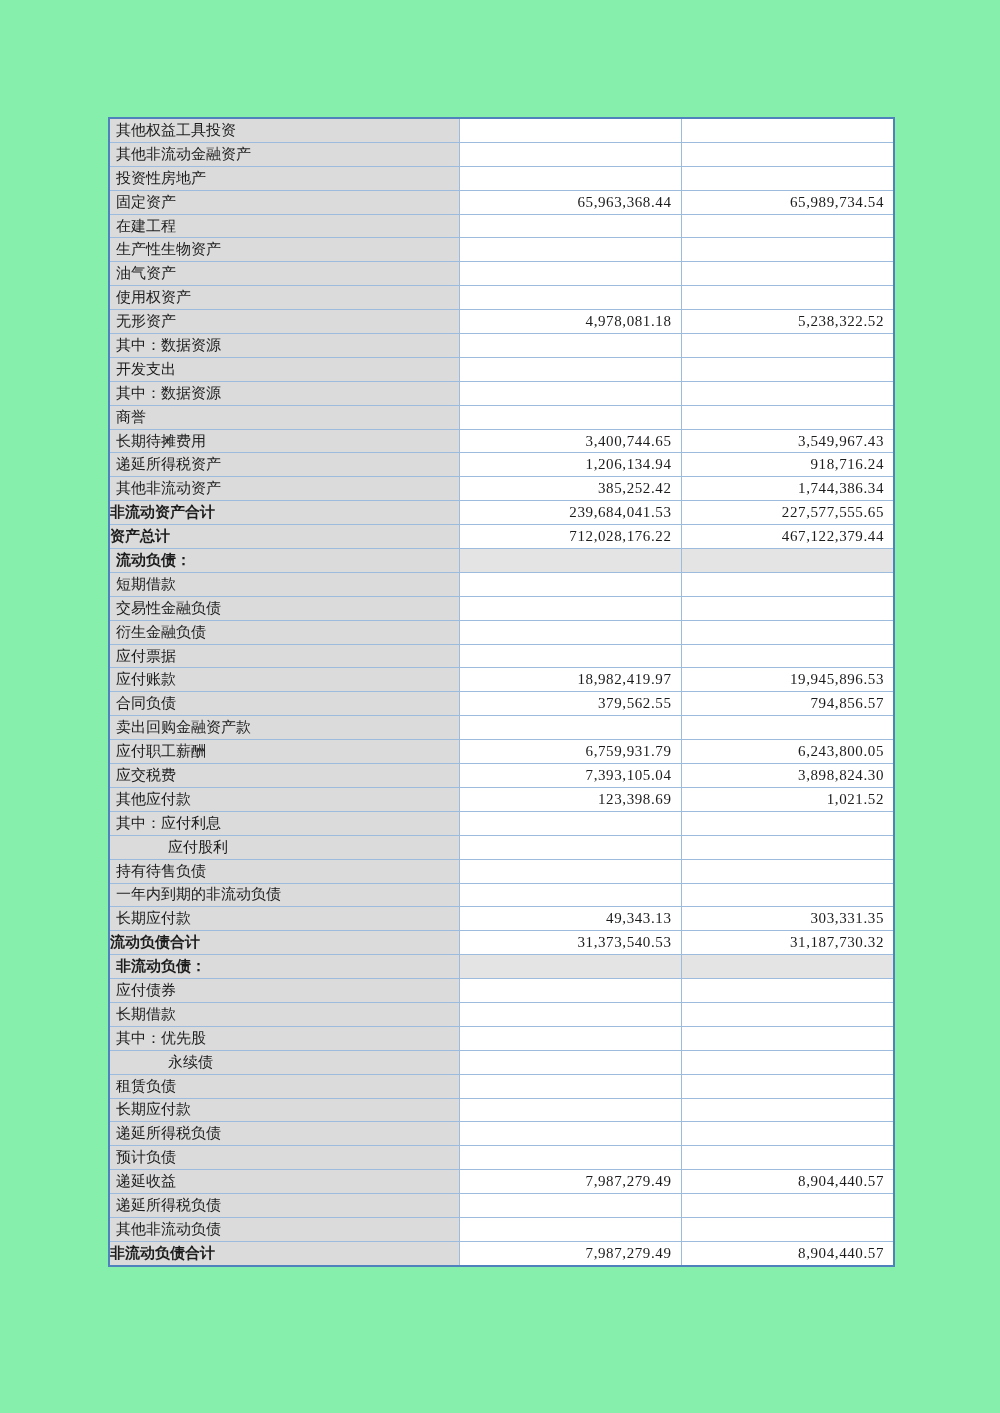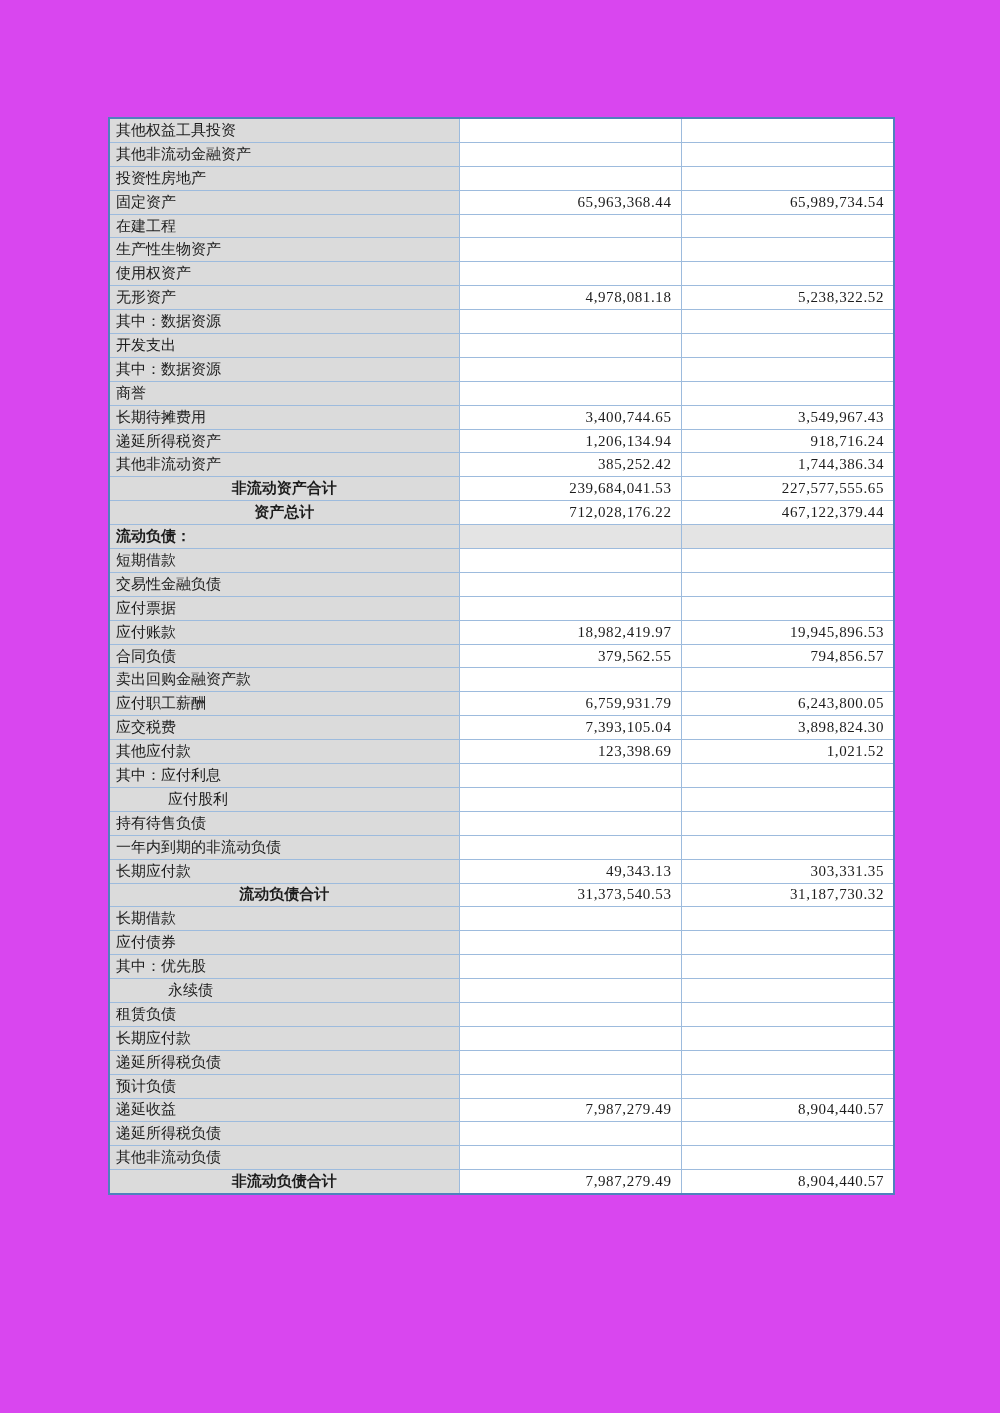--- a/index.html
+++ b/index.html
@@ -10,21 +10,21 @@
     width: 1000px;
     height: 1413px;
     background: #ffffff;
     position: relative;
     font-family: "Liberation Serif", "DejaVu Serif", serif;
     color: #1c1c1c;
   }
   .page {
     position: absolute;
     inset: 0;
-    background: #d946ef;
+    background: #86efac;
   }
   table.sheet {
     position: absolute;
     left: 108px;
     top: 117px;
     width: 785px;
     border-collapse: collapse;
     table-layout: fixed;
     font-size: 15px;
     border: 2px solid #4f81bd;
@@ -48,21 +48,21 @@
   td.num {
     background: #ffffff;
     text-align: right;
     padding-right: 9px;
     letter-spacing: 0.6px;
   }
   tr.section td.label { font-weight: bold; }
   tr.section td.num { background: #e4e4e4; }
   tr.total td.label {
     font-weight: bold;
-    text-align: center;
+    text-align: left;
     padding-left: 0;
   }
   tr.item-indent td.label { padding-left: 58px; }
 </style>
 </head>
 <body>
 
 <div class="page">
   <table class="sheet">
     <colgroup>
@@ -95,20 +95,25 @@
           <td class="cell label">在建工程</td>
           <td class="cell num"></td>
           <td class="cell num"></td>
         </tr>
         <tr class="row item">
           <td class="cell label">生产性生物资产</td>
           <td class="cell num"></td>
           <td class="cell num"></td>
         </tr>
         <tr class="row item">
+          <td class="cell label">油气资产</td>
+          <td class="cell num"></td>
+          <td class="cell num"></td>
+        </tr>
+        <tr class="row item">
           <td class="cell label">使用权资产</td>
           <td class="cell num"></td>
           <td class="cell num"></td>
         </tr>
         <tr class="row item">
           <td class="cell label">无形资产</td>
           <td class="cell num">4,978,081.18</td>
           <td class="cell num">5,238,322.52</td>
         </tr>
         <tr class="row item">
@@ -165,20 +170,25 @@
           <td class="cell label">短期借款</td>
           <td class="cell num"></td>
           <td class="cell num"></td>
         </tr>
         <tr class="row item">
           <td class="cell label">交易性金融负债</td>
           <td class="cell num"></td>
           <td class="cell num"></td>
         </tr>
         <tr class="row item">
+          <td class="cell label">衍生金融负债</td>
+          <td class="cell num"></td>
+          <td class="cell num"></td>
+        </tr>
+        <tr class="row item">
           <td class="cell label">应付票据</td>
           <td class="cell num"></td>
           <td class="cell num"></td>
         </tr>
         <tr class="row item">
           <td class="cell label">应付账款</td>
           <td class="cell num">18,982,419.97</td>
           <td class="cell num">19,945,896.53</td>
         </tr>
         <tr class="row item">
@@ -229,27 +239,32 @@
         <tr class="row item">
           <td class="cell label">长期应付款</td>
           <td class="cell num">49,343.13</td>
           <td class="cell num">303,331.35</td>
         </tr>
         <tr class="row total">
           <td class="cell label">流动负债合计</td>
           <td class="cell num">31,373,540.53</td>
           <td class="cell num">31,187,730.32</td>
         </tr>
+        <tr class="row section">
+          <td class="cell label">非流动负债：</td>
+          <td class="cell num"></td>
+          <td class="cell num"></td>
+        </tr>
+        <tr class="row item">
+          <td class="cell label">应付债券</td>
+          <td class="cell num"></td>
+          <td class="cell num"></td>
+        </tr>
         <tr class="row item">
           <td class="cell label">长期借款</td>
-          <td class="cell num"></td>
-          <td class="cell num"></td>
-        </tr>
-        <tr class="row item">
-          <td class="cell label">应付债券</td>
           <td class="cell num"></td>
           <td class="cell num"></td>
         </tr>
         <tr class="row item">
           <td class="cell label">其中：优先股</td>
           <td class="cell num"></td>
           <td class="cell num"></td>
         </tr>
         <tr class="row item-indent">
           <td class="cell label">永续债</td>

